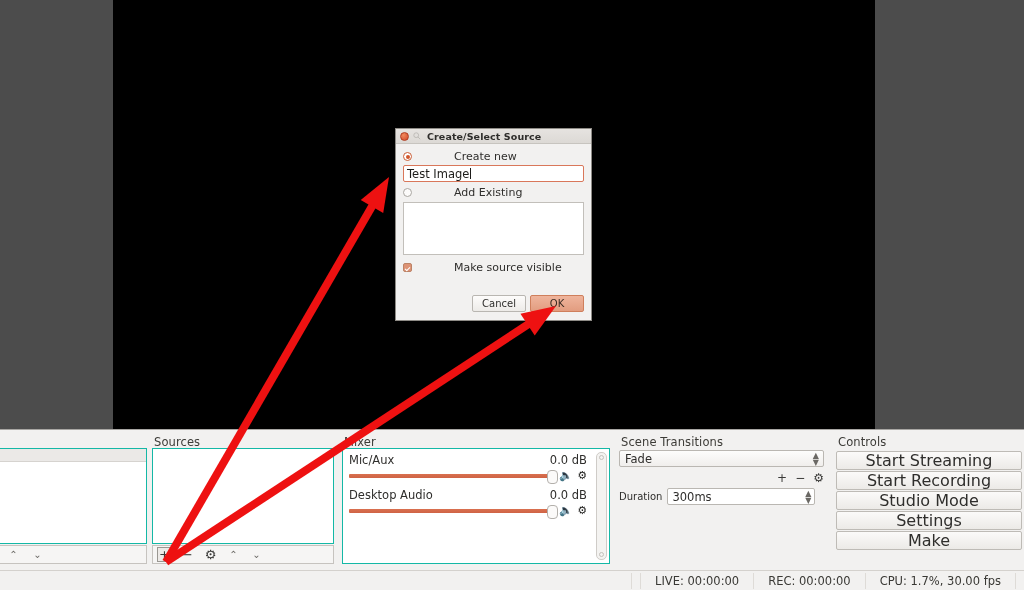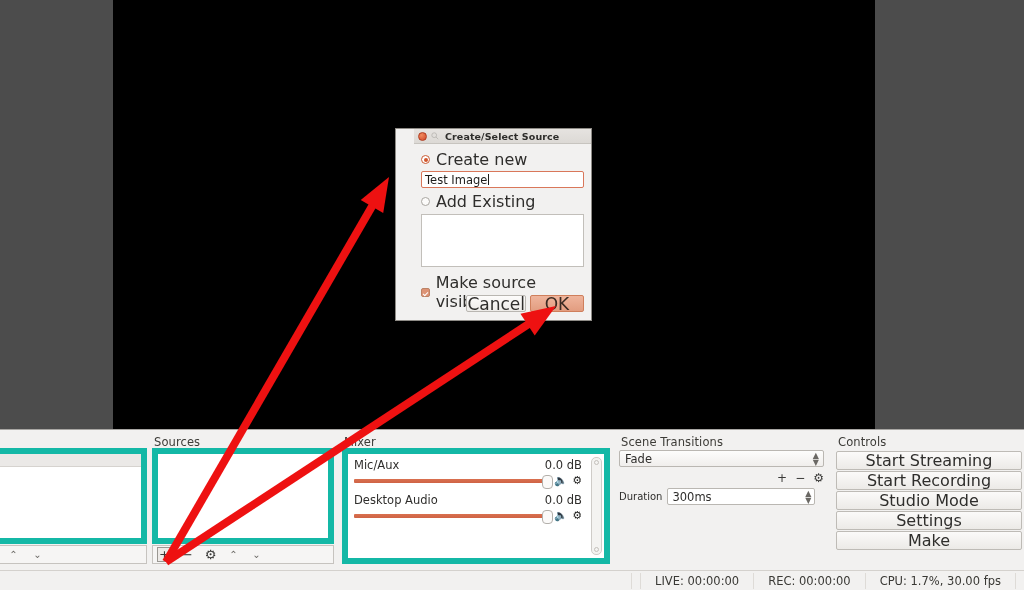--- a/index.html
+++ b/index.html
@@ -13,21 +13,21 @@
 
   
   .preview-wrap{position:absolute;left:0;top:0;width:1024px;height:429px;background:#4c4c4c;}
   .preview-canvas{position:absolute;left:113px;top:0;width:762px;height:429px;background:#000;}
 
   
   .docks{position:absolute;left:0;top:429px;width:1024px;height:141px;background:#f2f1f0;
          border-top:1px solid #a8a6a3;}
   .dock{position:absolute;top:0;height:141px;}
   .dock-title{font-size:11.5px;color:#3c3b37;padding:5px 0 3px 4px;letter-spacing:.1px;}
-  .panel-box{background:#ffffff;border:6px solid #14b8a6;box-sizing:border-box;}
+  .panel-box{background:#ffffff;border:1px solid #14b8a6;box-sizing:border-box;}
 
   
   .dock-scenes{left:-75px;width:225px;}
   .scenes-list{position:absolute;left:2px;top:18px;width:220px;height:96px;}
   .scenes-list .hdr{height:12px;background:#ebe9e7;border-bottom:1px solid #d6d3cf;}
   .scenes-tools{position:absolute;left:2px;top:115px;width:220px;height:19px;
                 background:#f6f5f4;border:1px solid #c6c3bf;box-sizing:border-box;
                 display:flex;align-items:center;gap:9px;padding-left:78px;}
 
   
@@ -87,50 +87,50 @@
   .statusbar{position:absolute;left:0;top:570px;width:1024px;height:20px;background:#f2f1f0;
              border-top:1px solid #d4d1cd;display:flex;align-items:center;justify-content:flex-end;}
   .sb-cell{font-size:11.5px;color:#3a3935;padding:0 14px;height:16px;line-height:16px;
            border-left:1px solid #dedbd7;}
   .sb-cell.first{border-left:1px solid #dedbd7;}
   .sb-gap{width:8px;height:16px;border-left:1px solid #dedbd7;}
 
   
   .dialog{position:absolute;left:395px;top:128px;width:197px;height:193px;
           background:#f2f1f0;border:1px solid #8e8b86;
-          box-shadow:0 2px 8px rgba(0,0,0,.45);box-sizing:border-box;padding-left:18px;}
+          box-shadow:0 2px 8px rgba(0,0,0,.45);box-sizing:border-box;}
   .titlebar{height:14px;background:linear-gradient(#e6e3e0,#dcd9d5);
             border-bottom:1px solid #c7c4bf;display:flex;align-items:center;gap:4px;padding:0 4px;}
   .tb-close{width:9px;height:9px;border-radius:50%;background:radial-gradient(circle at 35% 32%,#f08a5d,#d1472a);
             border:1px solid #b03d21;box-sizing:border-box;}
   .tb-icon{width:8px;height:8px;opacity:.42;}
   .tb-title{font-size:9.5px;font-weight:bold;color:#2e2d2b;letter-spacing:.1px;margin-left:2px;}
   .dlg-body{padding:5px 7px 0 7px;position:relative;}
   .radio-row{display:flex;align-items:center;gap:6px;margin:1px 0 2px 0;}
   .radio{width:9px;height:9px;border-radius:50%;border:1px solid #a9a6a1;background:#fcfbfa;
          box-sizing:border-box;position:relative;}
   .radio.on{background:#fff;border-color:#c95c35;}
   .radio.on::after{content:"";position:absolute;left:1.5px;top:1.5px;width:4px;height:4px;
                    border-radius:50%;background:#d1552b;}
-  .radio-label{font-size:16px;color:#2f2e2c;}
+  .radio-label{font-size:11px;color:#2f2e2c;margin-left:36px;}
   .name-input{width:100%;height:17px;box-sizing:border-box;background:#fff;
               border:1px solid #d9775a;border-radius:2px;
               font-size:11.5px;color:#1d1c1a;padding:0 3px;display:flex;align-items:center;}
   .caret{display:inline-block;width:1px;height:11px;background:#1d1c1a;margin-left:1px;}
   .existing-box{width:100%;height:53px;box-sizing:border-box;background:#fff;
                 border:1px solid #c2bfba;margin-top:3px;}
   .chk-row{display:flex;align-items:center;gap:6px;margin-top:6px;}
   .chk{width:9px;height:9px;box-sizing:border-box;border:1px solid #bc8366;border-radius:2px;
        background:#dd9375;position:relative;}
   .chk::after{content:"";position:absolute;left:1px;top:3px;width:4px;height:2px;
               border-left:1.5px solid #fff;border-bottom:1.5px solid #fff;
               transform:rotate(-45deg);}
   .dlg-buttons{position:absolute;right:7px;bottom:8px;display:flex;gap:4px;}
   .dlg-btn{height:17px;min-width:54px;box-sizing:border-box;border-radius:2px;
-           font-size:17px;display:flex;align-items:center;justify-content:center;
+           font-size:10px;display:flex;align-items:center;justify-content:center;
            background:linear-gradient(#fdfcfb,#edebe8);border:1px solid #b9b6b1;color:#2f2e2c;}
   .dlg-btn.ok{background:linear-gradient(#efb49c,#e29d80);border:1px solid #cf7f5c;color:#3a2a22;}
 
   
   .arrows-svg{position:absolute;left:0;top:0;width:1024px;height:590px;pointer-events:none;}
 </style>
 </head>
 <body>
 
 <div class="app">

